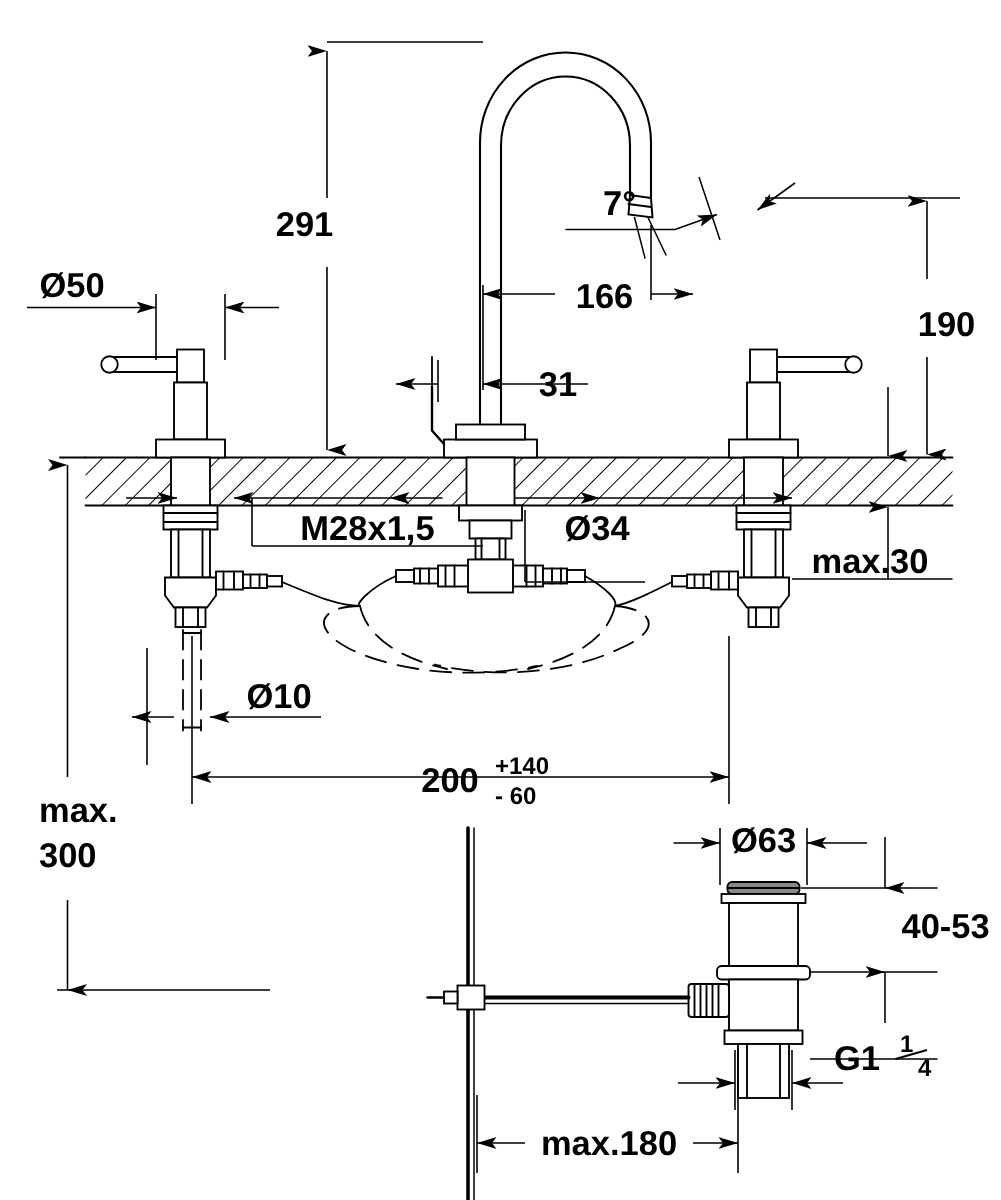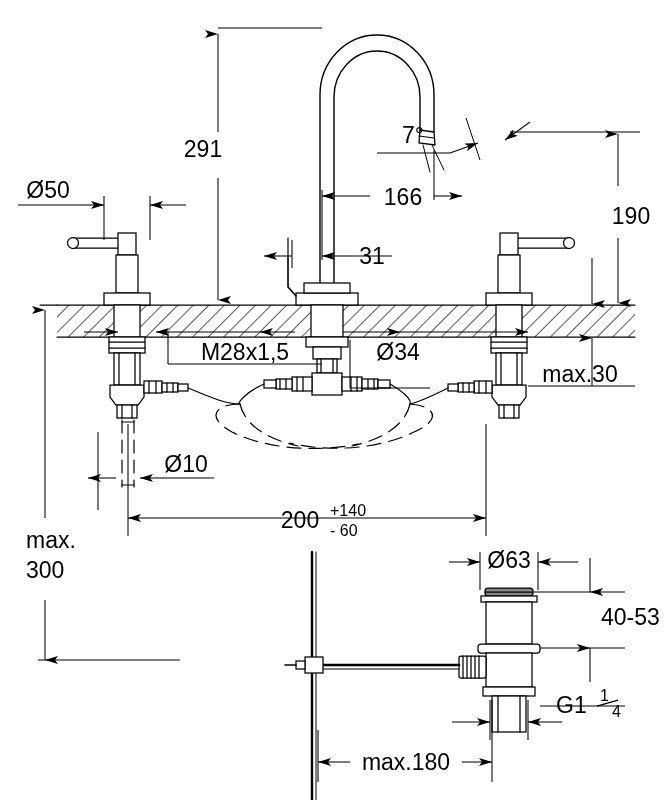--- a/index.html
+++ b/index.html
@@ -1,17 +1,17 @@
 <!DOCTYPE html>
 <html><head>
 <meta charset="utf-8">
 <style>
   html,body{margin:0;padding:0;background:#ffffff;}
   body{width:667px;height:800px;font-family:"Liberation Sans",sans-serif;color:#000;}
-  #stage{position:relative;width:667px;height:800px;overflow:hidden;background:#fff;}
+  #stage{position:relative;width:667px;height:800px;overflow:hidden;background:#fff;font-weight:bold;}
   svg{display:block;}
   text{font-family:"Liberation Sans",sans-serif;fill:#000;}
   .dim{font-size:23px;}
   .dimsmall{font-size:16px;}
 </style>
 </head>
 <body>
 
 <div id="stage">
 <svg width="667" height="800" viewBox="0 0 667 800">

